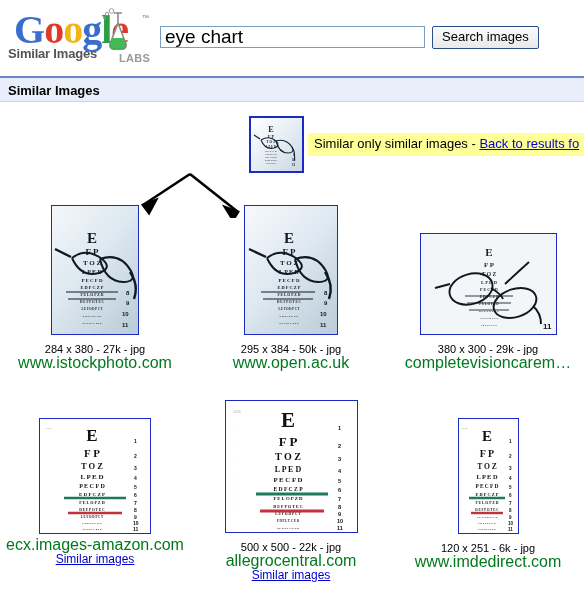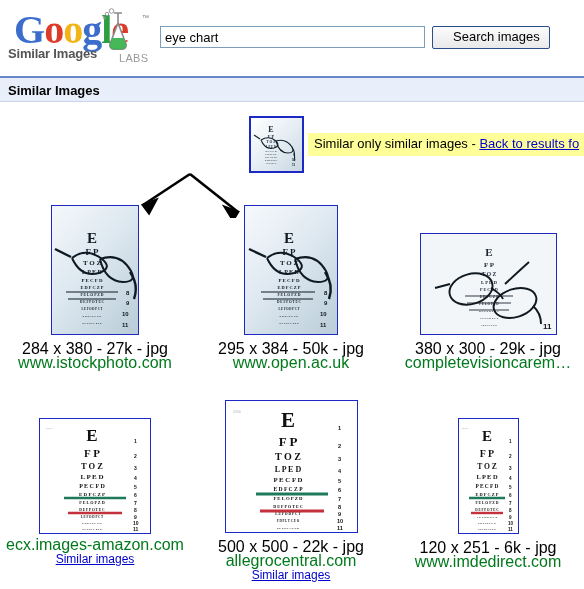--- a/index.html
+++ b/index.html
@@ -50,49 +50,49 @@
     left: 2px; top: 40px;
     font-size: 13px;
     font-weight: bold;
     color: #555;
     letter-spacing: -0.2px;
   }
   #logo-labs {
     position: absolute;
     left: 113px; top: 46px;
     font-size: 11px;
-    font-weight: normal;
+    font-weight: bold;
     color: #9a9a9a;
     letter-spacing: 0.3px;
   }
   
   #flask {
     position: absolute;
     left: 88px; top: 2px;
     width: 46px; height: 46px;
     pointer-events: none;
   }
 
   #search-input {
     position: absolute;
     left: 160px; top: 26px;
     width: 265px; height: 22px;
     border: 1px solid #7b9ebd;
     padding: 0 4px;
     font-family: "Liberation Sans", sans-serif;
-    font-size: 13px;
+    font-size: 19px;
     color: #000;
     background: #fff;
     outline: none;
   }
   #search-button {
     position: absolute;
     left: 432px; top: 26px;
     height: 23px;
-    padding: 1px 9px 3px 20px;
+    padding: 1px 9px 3px 9px;
     background: linear-gradient(#fbfbfb, #e9e9e9);
     border: 1px solid #2a4e8a;
     border-radius: 2px;
     font-family: "Liberation Sans", sans-serif;
     font-size: 13px;
     color: #000;
     cursor: pointer;
   }
 
   
@@ -157,21 +157,21 @@
     text-align: center;
   }
   .thumb-link {
     display: inline-block;
     border: 1px solid #1c29c4;
     background: #fff;
     overflow: hidden;
     position: relative;
   }
   .meta {
-    font-size: 16px;
+    font-size: 11px;
     color: #000;
     line-height: 14px;
     margin-top: 3px;
     white-space: nowrap;
   }
   .site {
     font-size: 16px;
     color: #007a1c;
     line-height: 14px;
     white-space: nowrap;

